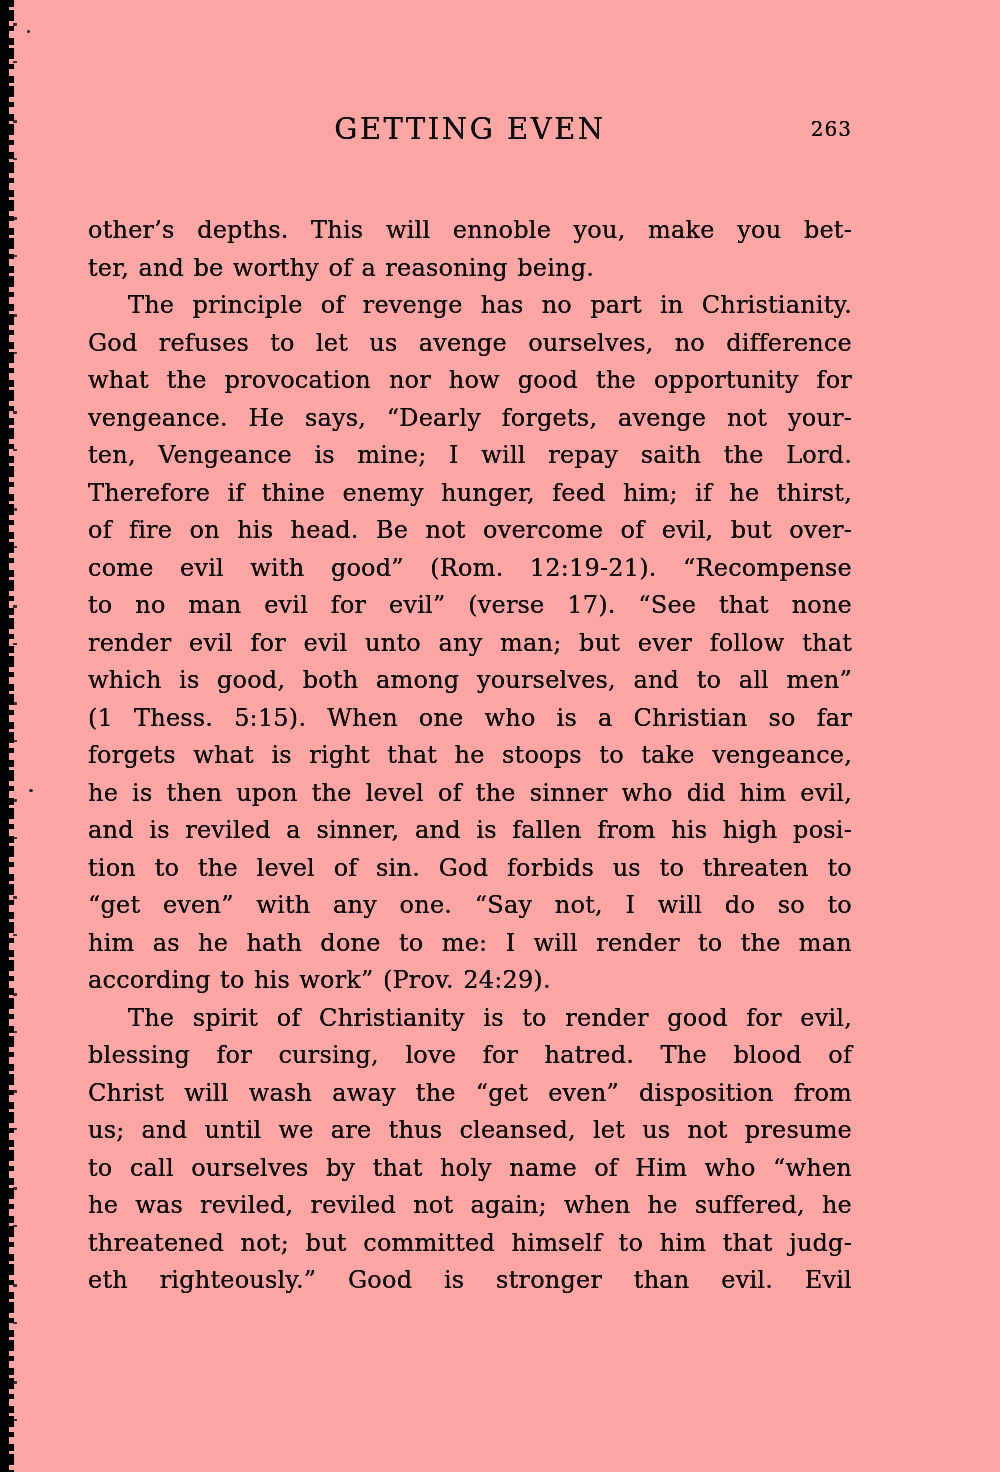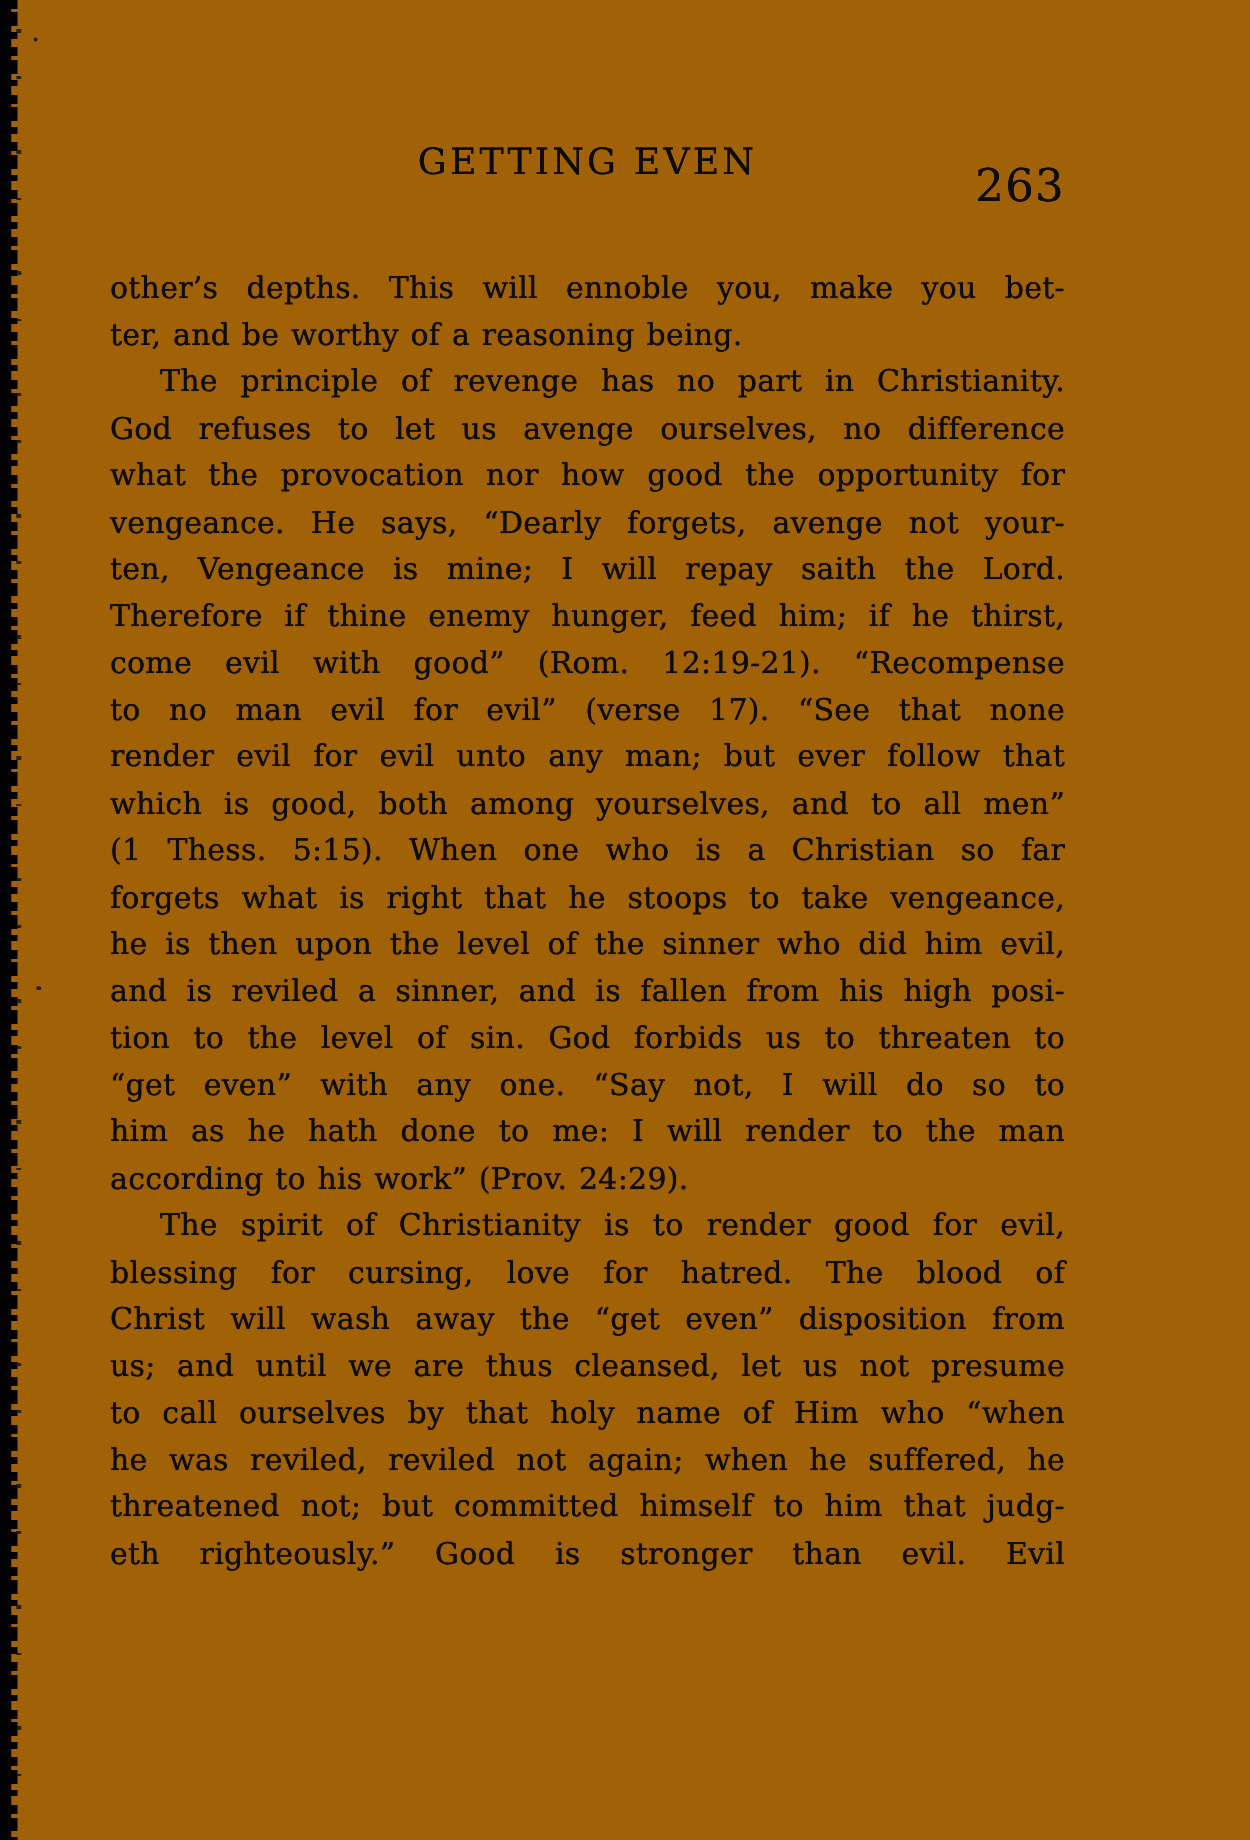--- a/index.html
+++ b/index.html
@@ -1,21 +1,21 @@
 <!DOCTYPE html>
 <html><head>
 <meta charset="utf-8">
 <style>
   * { margin: 0; padding: 0; box-sizing: border-box; }
   html, body { background: #e8e8e8; }
   .page {
     position: relative;
     width: 1000px;
     height: 1472px;
-    background: #a16207;
+    background: #fca5a5;
     overflow: hidden;
     font-family: "DejaVu Serif", "Liberation Serif", serif;
     color: #0d0d0d;
   }
   
   .binding-edge {
     position: absolute;
     left: 0; top: 0;
     width: 15px; height: 1472px;
   }
@@ -65,22 +65,22 @@
   .head-title {
     display: block;
     text-align: center;
     font-size: 29px;
     letter-spacing: 2.5px;
     color: #0b0b0b;
     text-shadow: 0 0 0.5px #000;
   }
   .head-page {
     position: absolute;
-    right: 0; top: 17px;
-    font-size: 36px;
+    right: 0; top: 5px;
+    font-size: 20px;
     letter-spacing: 1px;
     text-shadow: 0 0 0.5px #000;
   }
 
   
   .page-body {
     position: absolute;
     left: 88px; top: 186px;
     width: 764px;
     margin-top: 26px;
@@ -123,20 +123,21 @@
         <div class="line">other’s depths.  This will ennoble you, make you bet-</div>
         <div class="line endpara">ter, and be worthy of a reasoning being.</div>
       </div>
       <div class="paragraph">
         <div class="line indent">The principle of revenge has no part in Christianity.</div>
         <div class="line">God refuses to let us avenge ourselves, no difference</div>
         <div class="line">what the provocation nor how good the opportunity for</div>
         <div class="line">vengeance.  He says, “Dearly forgets, avenge not your-</div>
         <div class="line">ten, Vengeance is mine; I will repay saith the Lord.</div>
         <div class="line">Therefore if thine enemy hunger, feed him; if he thirst,</div>
+        <div class="line">of fire on his head.  Be not overcome of evil, but over-</div>
         <div class="line">come evil with good” (Rom. 12:19-21).  “Recompense</div>
         <div class="line">to no man evil for evil” (verse 17).  “See that none</div>
         <div class="line">render evil for evil unto any man; but ever follow that</div>
         <div class="line">which is good, both among yourselves, and to all men”</div>
         <div class="line">(1 Thess. 5:15).  When one who is a Christian so far</div>
         <div class="line">forgets what is right that he stoops to take vengeance,</div>
         <div class="line">he is then upon the level of the sinner who did him evil,</div>
         <div class="line">and is reviled a sinner, and is fallen from his high posi-</div>
         <div class="line">tion to the level of sin.  God forbids us to threaten to</div>
         <div class="line">“get even” with any one.  “Say not, I will do so to</div>

